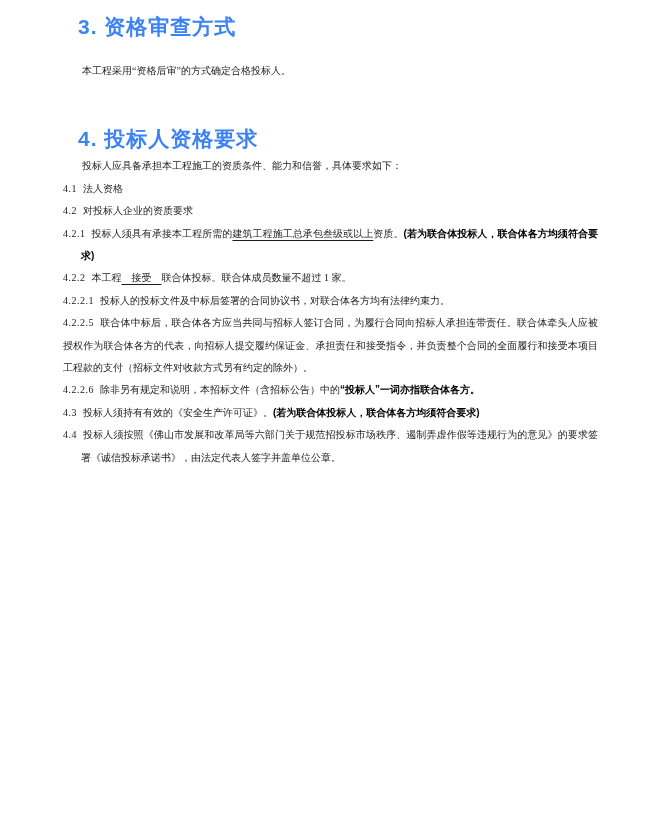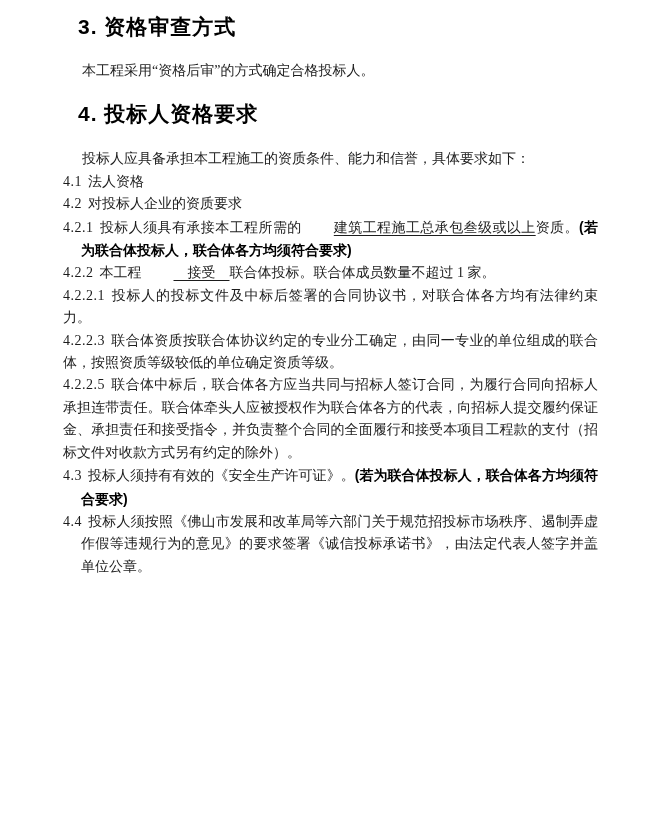--- a/index.html
+++ b/index.html
@@ -11,41 +11,41 @@
     color:#1c1c1c;
   }
   .page { padding:13px 62px 0 63px; }
   .title {
     font-family:"Liberation Sans", sans-serif;
     font-weight:bold;
     font-size:21px;
     line-height:27px;
     margin:0 0 0 15px;
     letter-spacing:1px;
-    color:#000000;
+    color:#3b82f6;
   }
-  .t4 { margin-top:18px; }
+  .t4 { margin-top:43px; }
   .para {
-    font-size:14px;
+    font-size:10px;
     line-height:22.4px;
     margin:0;
     text-align:justify;
   }
   .s3body { margin-top:20px; }
-  .intro { margin-top:21px; }
+  .intro { margin-top:3px; }
   .indent { text-indent:19px; }
   .hang { padding-left:18px; text-indent:-18px; }
   .sub { padding-left:18px; }
   .num { letter-spacing:0.5px; margin-right:6px; white-space:nowrap; }
   .b {
     font-weight:700;
     font-family:"Liberation Sans", sans-serif;
     color:#000;
   }
-  .u { text-decoration:underline; text-underline-offset:3px;padding-left:32px; }
+  .u { text-decoration:underline; text-underline-offset:3px; }
 </style>
 </head>
 <body>
 
 <div class="page">
 
   <h2 class="title">3. 资格审查方式</h2>
 
   <p class="para indent s3body">本工程采用“资格后审”的方式确定合格投标人。</p>
 
@@ -59,23 +59,23 @@
   <p class="para hang"><span class="num">4.2</span><span>对投标人企业的资质要求</span></p>
 
   <p class="para hang"><span class="num">4.2.1</span><span>投标人须具有承接本工程所需的</span><span class="u">建筑工程施工总承包叁级或以上</span><span>资质。</span><span class="b">(若为联合体投标人，联合体各方均须符合要求)</span></p>
 
   <p class="para hang"><span class="num">4.2.2</span><span>本工程</span><span class="u">　接受　</span><span>联合体投标。联合体成员数量不超过 1 家。</span></p>
 
 
   <p class="para"><span class="num">4.2.2.1</span><span>投标人的投标文件及中标后签署的合同协议书，对联合体各方均有法律约束力。</span></p>
 
 
-  <p class="para"><span class="num">4.2.2.3</span><span>联合体资质按联合体协议约定的专业分工确定，由同一专业的单位组成的联合体，按照资质等级较低的单位确定资质等级。</span></p>
 
 
   <p class="para"><span class="num">4.2.2.5</span><span>联合体中标后，联合体各方应当共同与招标人签订合同，为履行合同向招标人承担连带责任。联合体牵头人应被授权作为联合体各方的代表，向招标人提交履约保证金、承担责任和接受指令，并负责整个合同的全面履行和接受本项目工程款的支付（招标文件对收款方式另有约定的除外）。</span></p>
 
+  <p class="para"><span class="num">4.2.2.6</span><span>除非另有规定和说明，本招标文件（含招标公告）中的</span><span class="b">“投标人”一词亦指联合体各方。</span></p>
 
   <p class="para hang"><span class="num">4.3</span><span>投标人须持有有效的《安全生产许可证》。</span><span class="b">(若为联合体投标人，联合体各方均须符合要求)</span></p>
 
   <p class="para hang"><span class="num">4.4</span><span>投标人须按照《佛山市发展和改革局等六部门关于规范招投标市场秩序、遏制弄虚作假等违规行为的意见》的要求签署《诚信投标承诺书》，由法定代表人签字并盖单位公章。</span></p>
 
 </div>
 
 </body></html>

